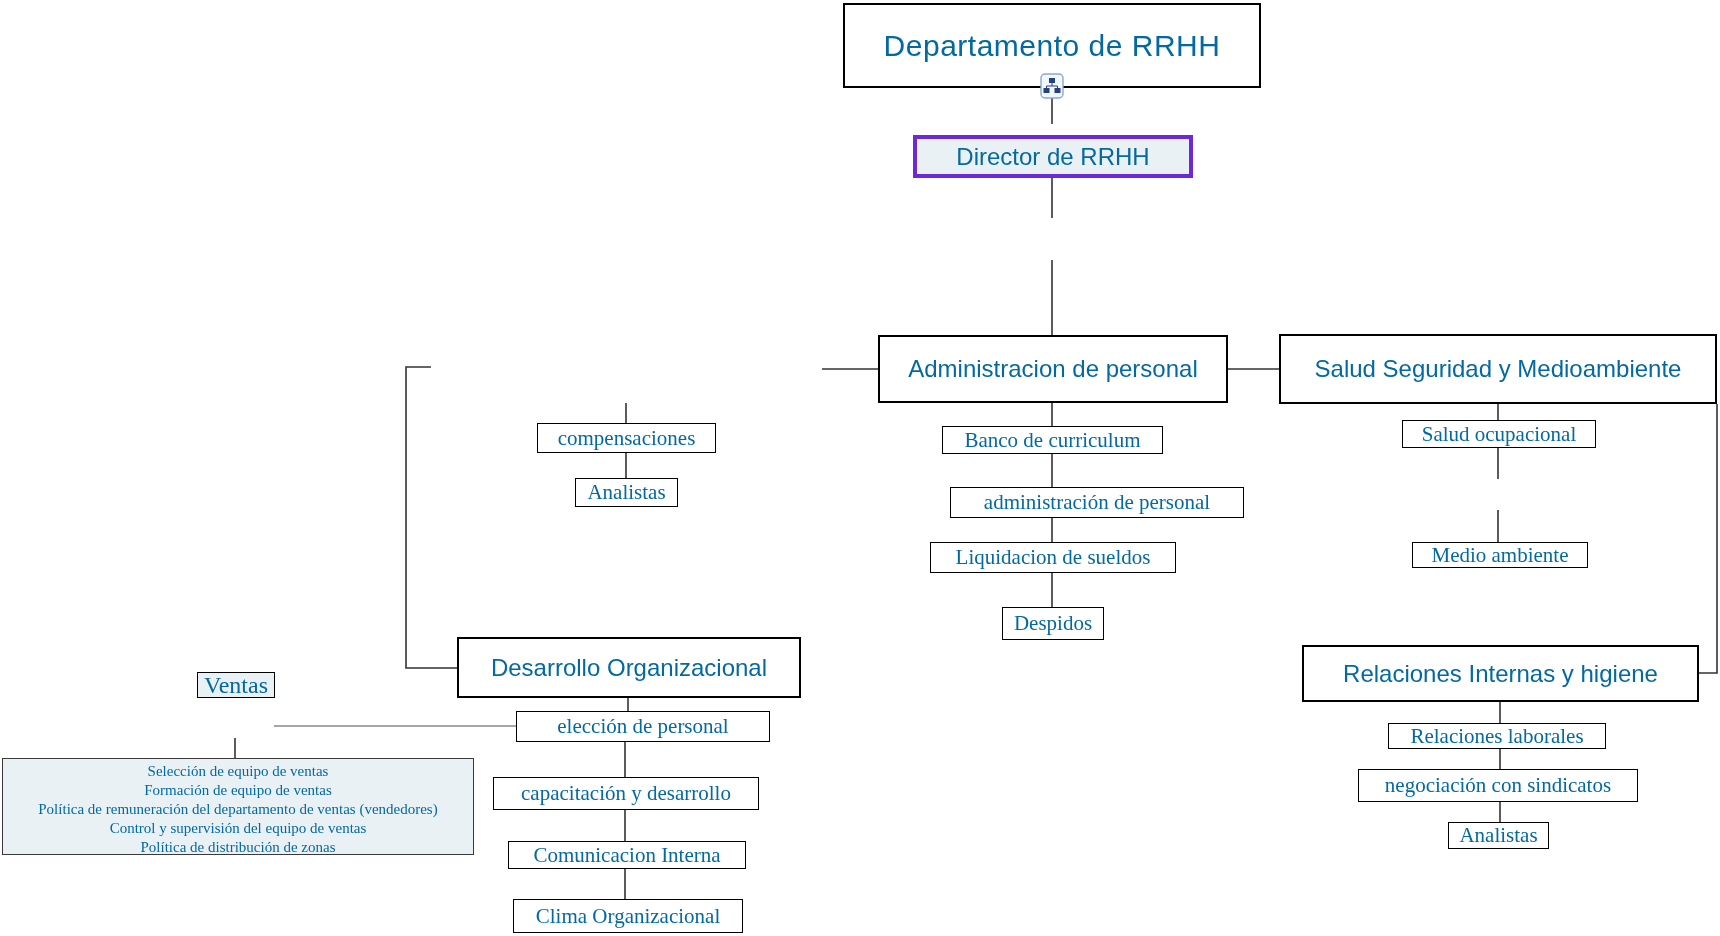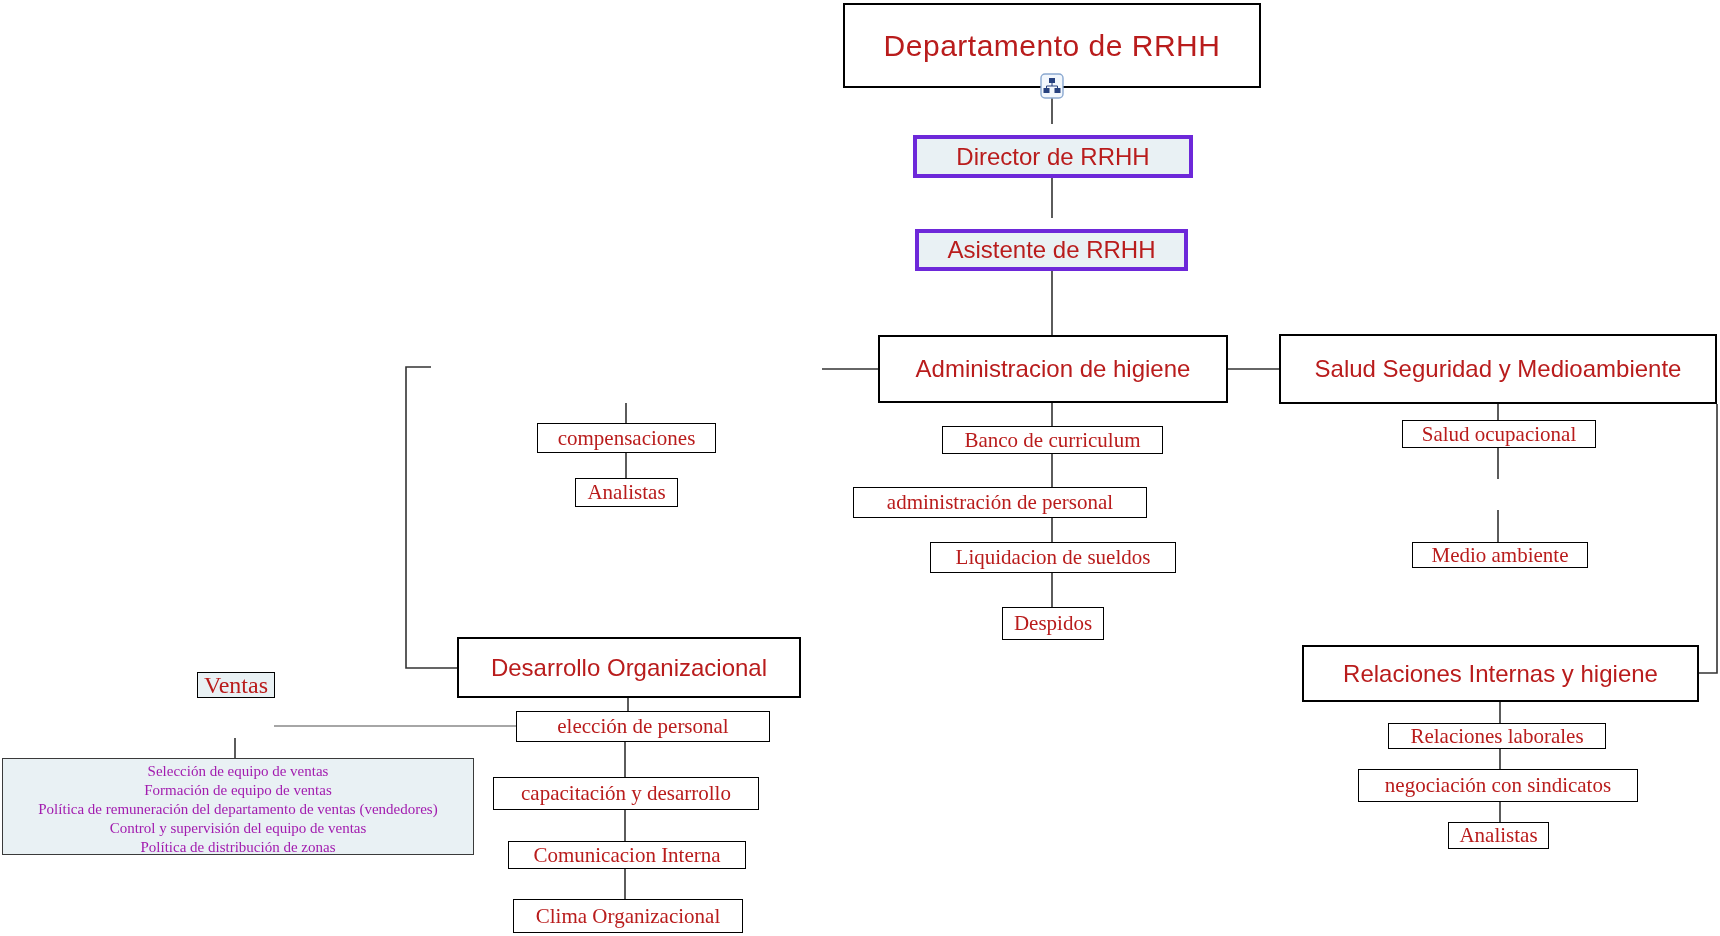--- a/index.html
+++ b/index.html
@@ -3,31 +3,31 @@
 <meta charset="utf-8">
 <style>
   html,body{margin:0;padding:0;background:#fff;}
   #canvas{
     position:relative;width:1720px;height:936px;background:#ffffff;
     font-family:"Liberation Sans",sans-serif;overflow:hidden;
   }
   #wires{position:absolute;left:0;top:0;width:1720px;height:936px;}
   .node{
     position:absolute;box-sizing:border-box;display:flex;align-items:center;justify-content:center;
-    background:#ffffff;border:1px solid #000;white-space:nowrap;color:#b91c1c;
+    background:#ffffff;border:1px solid #000;white-space:nowrap;color:#0369a1;
     font-family:"Liberation Serif",serif;font-size:21px;line-height:1;
   }
   .sans{font-family:"Liberation Sans",sans-serif;}
   .hdr{border-width:2px;font-size:24px;}
   .title{border-width:2px;font-size:30px;letter-spacing:.5px;}
   .accent{background:#e9f1f4;border:4px solid #6d28d9;margin-top:11px;}
   .accent-black{background:#e9f1f4;border:1px solid #000;}
   .multiline{
     position:absolute;box-sizing:border-box;background:#e9f1f4;border:1px solid #3a3a3a;
-    font-family:"Liberation Serif",serif;font-size:15px;line-height:19px;color:#a21caf;
+    font-family:"Liberation Serif",serif;font-size:15px;line-height:19px;color:#0369a1;
     text-align:center;padding-top:3px;
   }
   .badge{position:absolute;}
 </style>
 </head>
 <body>
 
 <div id="canvas">
 
   <svg id="wires" viewBox="0 0 1720 936" xmlns="http://www.w3.org/2000/svg">
@@ -72,38 +72,37 @@
         <line x1="6.5" y1="13" x2="6.5" y2="15.5"></line>
         <line x1="17.5" y1="13" x2="17.5" y2="15.5"></line>
         <rect x="4" y="15.5" width="5" height="4"></rect>
         <rect x="15" y="15.5" width="5" height="4"></rect>
       </g>
     </svg>
   </div>
 
   <div class="node sans accent" style="left:913px;top:124px;width:280px;height:43px;font-size:24px;">Director de RRHH</div>
 
-  <div class="node sans accent" style="left:915px;top:218px;width:273px;height:42px;font-size:24px;">Asistente de RRHH</div>
 
 
-  <div class="node sans hdr" style="left:878px;top:335px;width:350px;height:68px;">Administracion de higiene</div>
+  <div class="node sans hdr" style="left:878px;top:335px;width:350px;height:68px;">Administracion de personal</div>
 
   <div class="node sans hdr" style="left:1279px;top:334px;width:438px;height:70px;">Salud Seguridad y Medioambiente</div>
 
   <div class="node sans hdr" style="left:457px;top:637px;width:344px;height:61px;">Desarrollo Organizacional</div>
 
   <div class="node sans hdr" style="left:1302px;top:645px;width:397px;height:57px;">Relaciones Internas y higiene</div>
 
   <div class="node" style="left:537px;top:423px;width:179px;height:30px;">compensaciones</div>
 
   <div class="node" style="left:575px;top:478px;width:103px;height:29px;">Analistas</div>
 
   <div class="node" style="left:942px;top:426px;width:221px;height:28px;">Banco de curriculum</div>
 
-  <div class="node" style="left:853px;top:487px;width:294px;height:31px;">administración de personal</div>
+  <div class="node" style="left:950px;top:487px;width:294px;height:31px;">administración de personal</div>
 
   <div class="node" style="left:930px;top:542px;width:246px;height:31px;">Liquidacion de sueldos</div>
 
   <div class="node" style="left:1002px;top:607px;width:102px;height:33px;">Despidos</div>
 
   <div class="node" style="left:1402px;top:420px;width:194px;height:28px;">Salud ocupacional</div>
 
 
   <div class="node" style="left:1412px;top:542px;width:176px;height:26px;">Medio ambiente</div>
 

